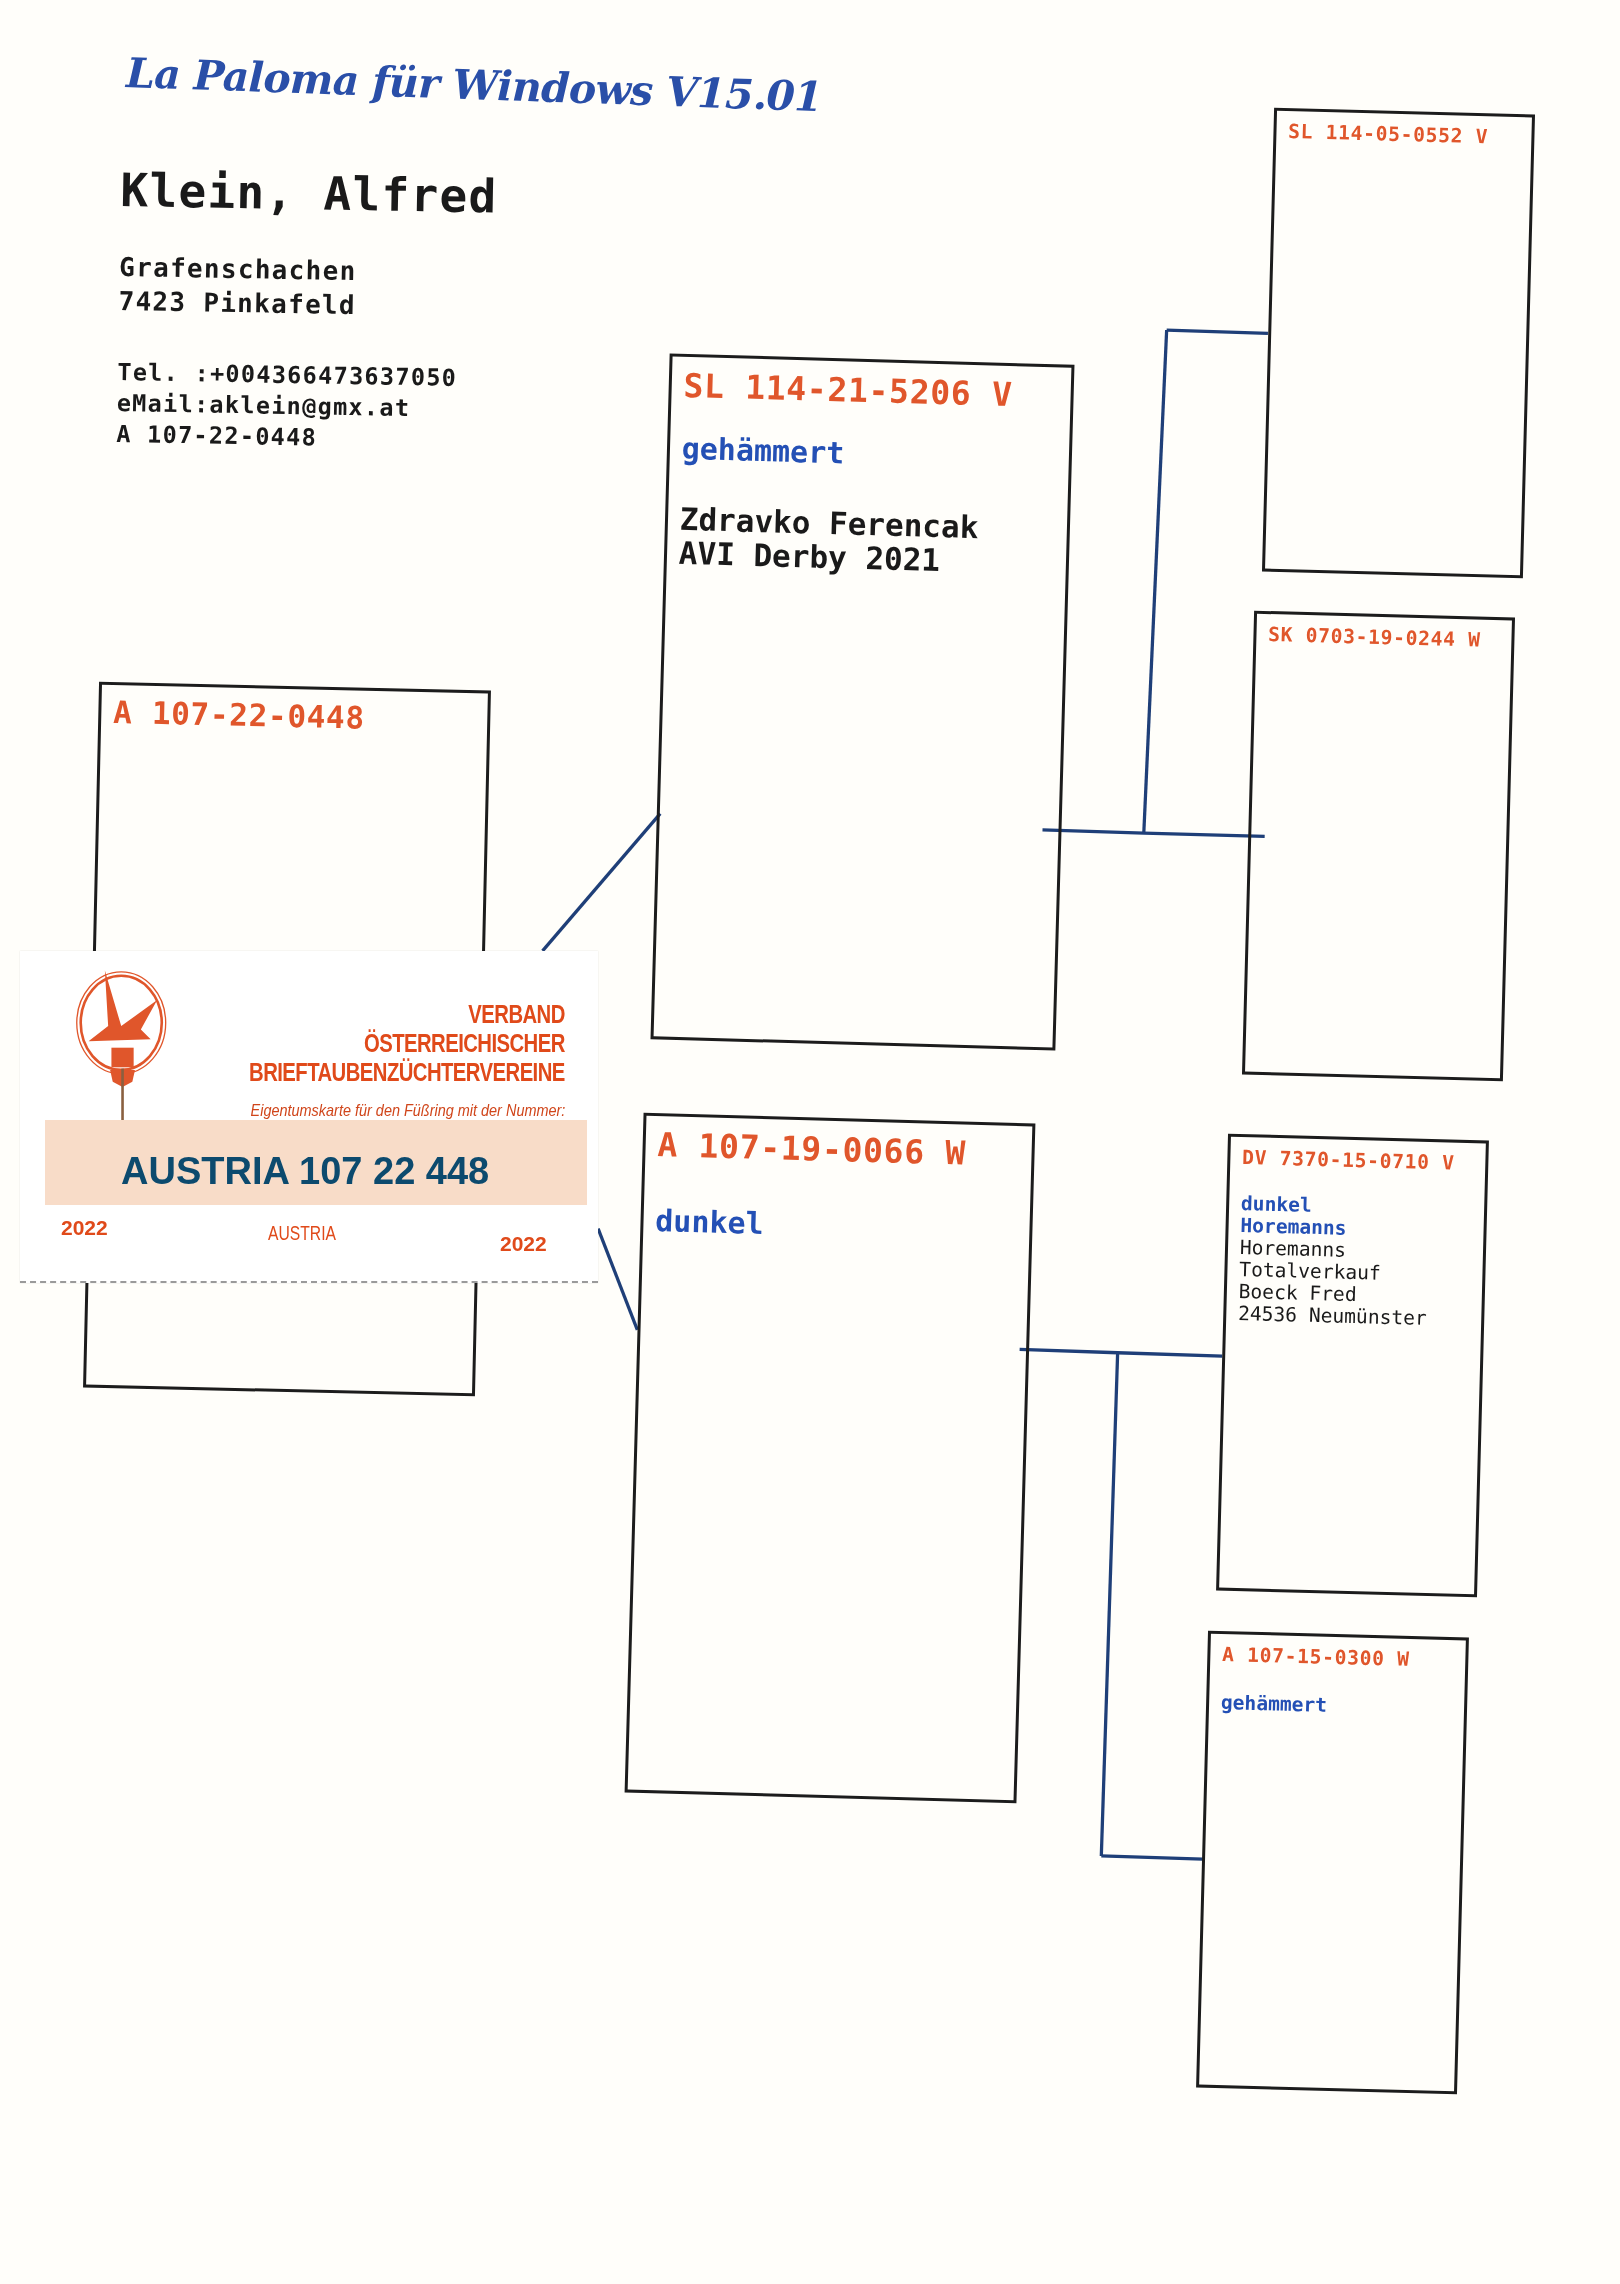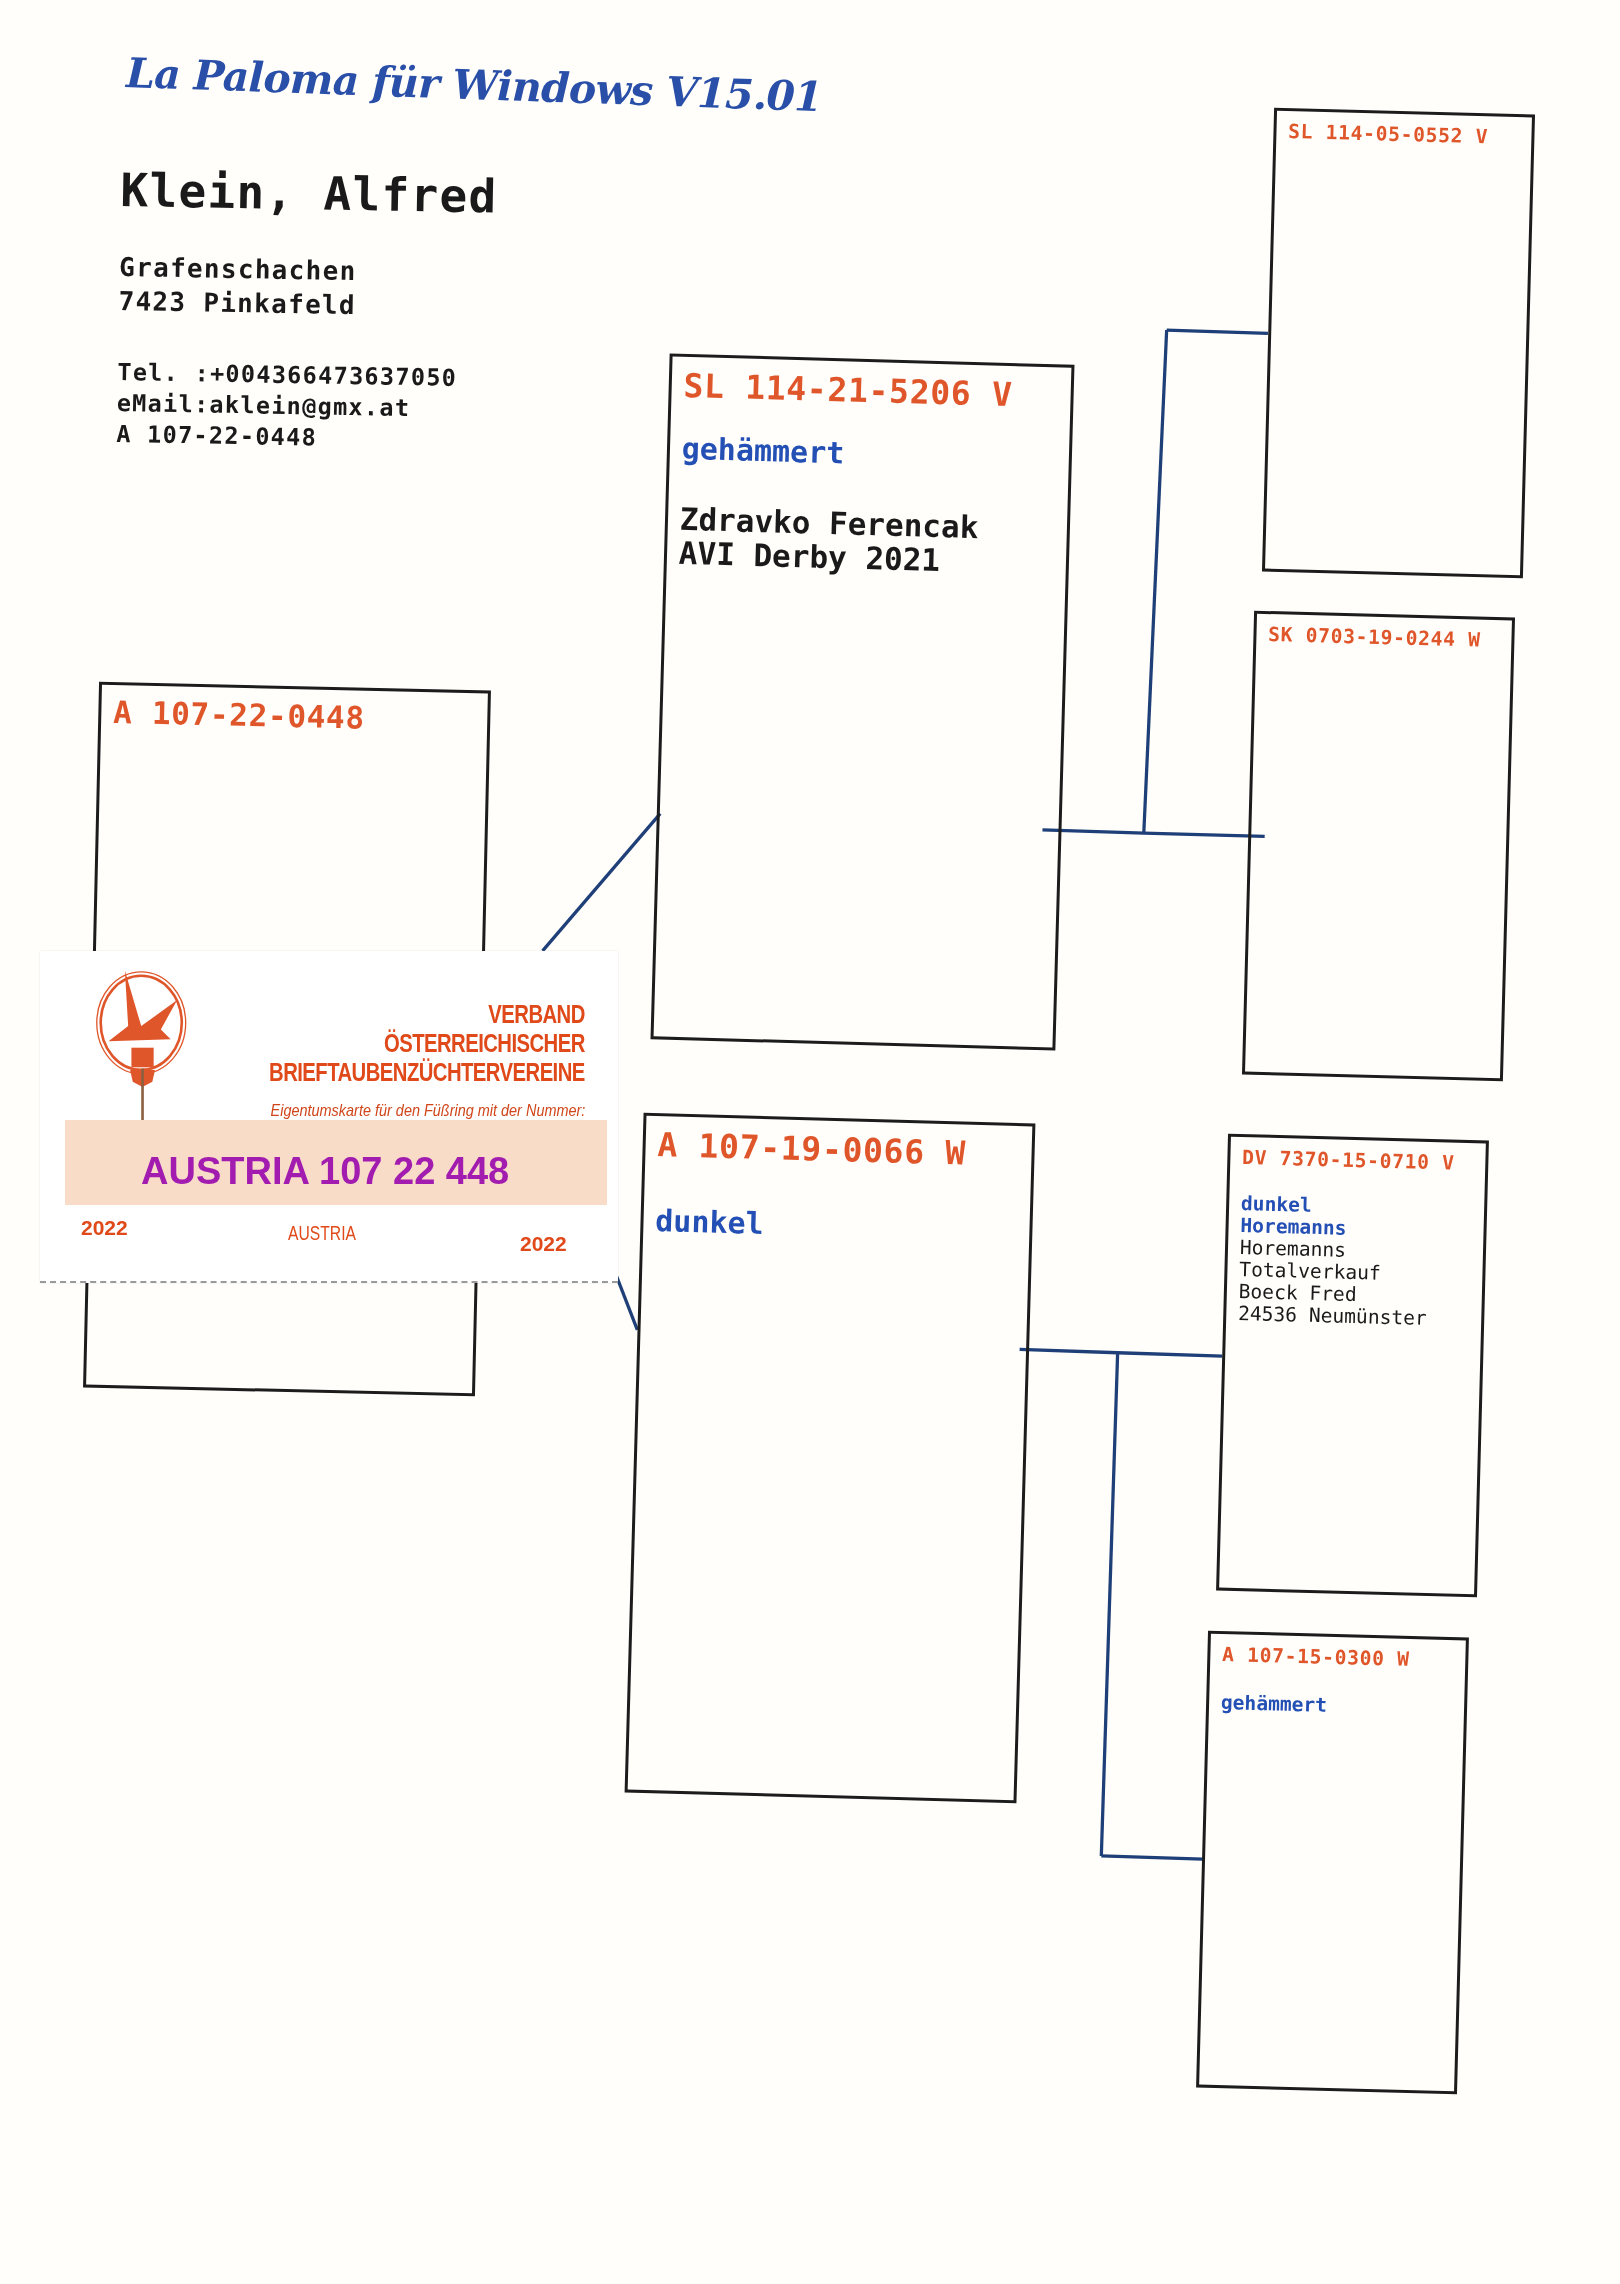--- a/index.html
+++ b/index.html
@@ -44,38 +44,38 @@
     .b-mm { left: 1202px; top: 1634px; width: 261px; height: 457px; transform: rotate(1.5deg); }
     .b-ff .ring, .b-fm .ring, .b-mf .ring, .b-mm .ring { font-size: 19.6px; }
     .b-mf .color, .b-mm .color { font-size: 19.6px; margin-top: 23.5px; line-height: 22px; }
     .b-mf .color + .color { margin-top: 0; }
     .b-mf .info { font-size: 19.6px; line-height: 22px; font-weight: normal; }
     .b-mm .color { margin-top: 26px; }
 
     .lines { left: 0; top: 0; width: 1621px; height: 2284px; pointer-events: none; }
 
     .card {
-      left: 40px; top: 951px; width: 578px; height: 330px; background: #ffffff;
+      left: 20px; top: 951px; width: 578px; height: 330px; background: #ffffff;
       box-shadow: 0 0 1.3px rgba(0,0,0,0.15);
       border-bottom: 2px dashed #9a9a9a;
     }
     .card-logo { left: 39px; top: 13px; width: 131px; height: 170px; }
     .card-org {
       right: 33px; top: 49px; text-align: right; color: #e04a1a;
       font-family: "Liberation Sans", sans-serif; font-weight: bold; font-size: 26px;
       line-height: 29px; transform: scaleX(0.78); transform-origin: right top; letter-spacing: -0.7px;
     }
     .card-sub {
       right: 33px; top: 150px; color: #d0451a; font-family: "Liberation Sans", sans-serif;
       font-style: italic; font-size: 17px; white-space: nowrap; transform: scaleX(0.85); transform-origin: right top;
     }
     .card-band { left: 25px; top: 169px; width: 542px; height: 85px; background: #f8dcc8; }
     .card-number {
       left: 101px; top: 199px; font-family: "Liberation Sans", sans-serif; font-weight: bold;
-      font-size: 38px; color: #a21caf; white-space: nowrap;
+      font-size: 38px; color: #0c4a6e; white-space: nowrap;
     }
     .card-year-l { left: 41px; top: 265px; color: #e04a1a; font-family: "Liberation Sans", sans-serif; font-weight: bold; font-size: 21px; }
     .card-country { left: 248px; top: 271px; color: #e04a1a; font-family: "Liberation Sans", sans-serif; font-size: 19.6px; transform: scaleX(0.8); transform-origin: left top; }
     .card-year-r { left: 480px; top: 281px; color: #e04a1a; font-family: "Liberation Sans", sans-serif; font-weight: bold; font-size: 21px; }
   </style>
 </head>
 <body>
 
 <div class="abs app-title">La Paloma für Windows V15.01</div>
 

